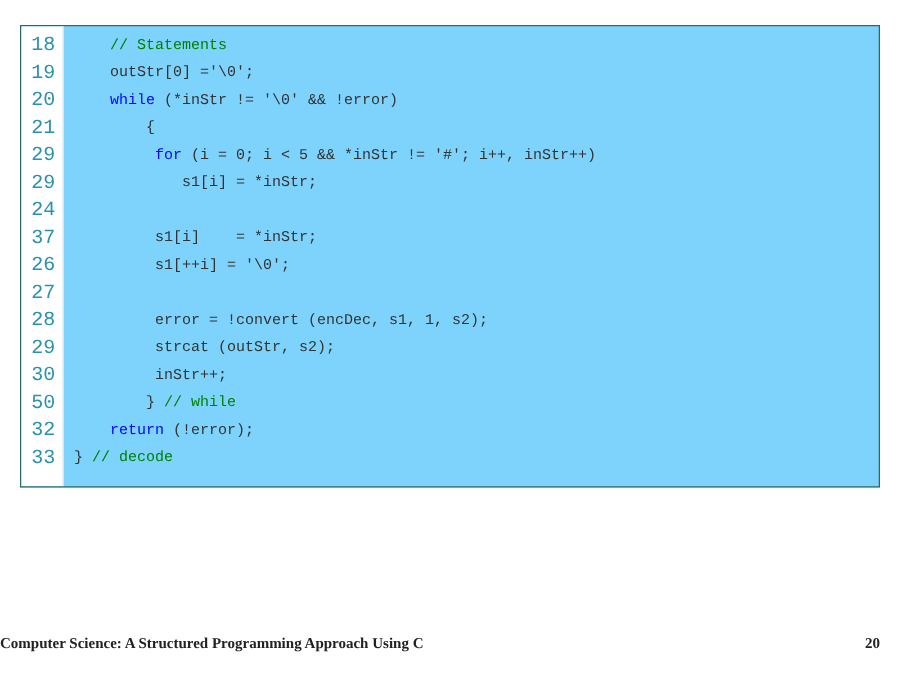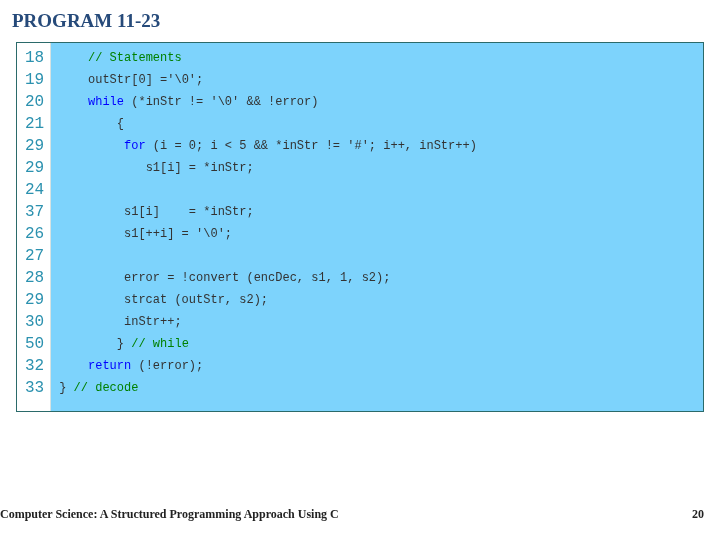--- a/index.html
+++ b/index.html
@@ -76,21 +76,20 @@
     font-family: Georgia, serif;
     font-weight: bold;
     font-size: 12px;
     color: #222;
   }
 </style>
 </head>
 <body>
 
 <div class="header">
-  <span class="program-label">PROGRAM 11-23</span>
 </div>
 
 <div class="code-frame">
   <div class="gutter" id="gutter">
       <div>18</div>
       <div>19</div>
       <div>20</div>
       <div>21</div>
       <div>29</div>
       <div>29</div>

